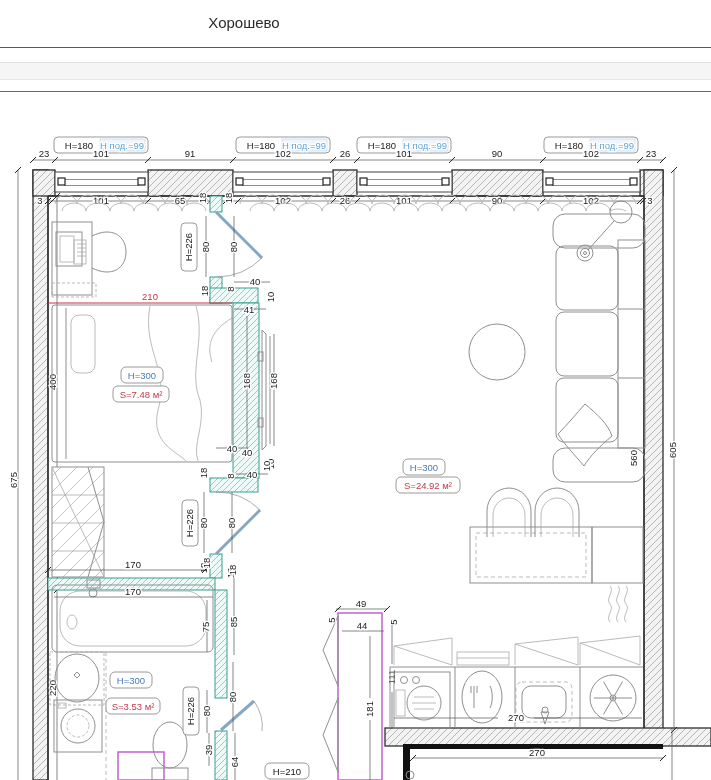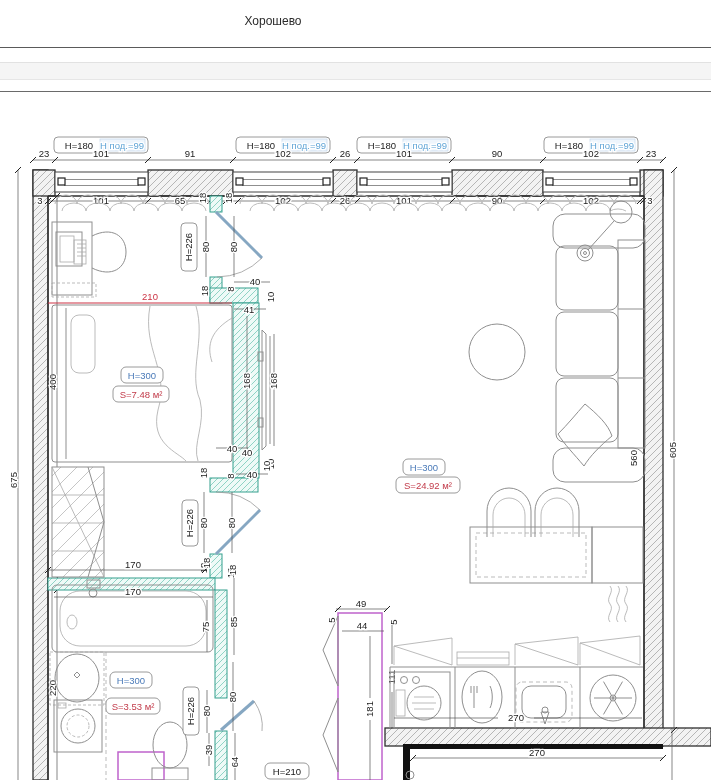--- a/index.html
+++ b/index.html
@@ -1,17 +1,17 @@
 <!DOCTYPE html>
 <html><head>
 <meta charset="utf-8">
 <style>
   html,body{margin:0;padding:0;background:#fff;}
   body{width:711px;height:780px;position:relative;font-family:"Liberation Sans",sans-serif;overflow:hidden;}
-  .hdr-title{position:absolute;left:173px;top:14px;width:200px;text-align:center;font-size:12px;color:#2b2b2b;}
+  .hdr-title{position:absolute;left:144px;top:14px;width:200px;text-align:center;font-size:15px;color:#2b2b2b;}
   .rule1{position:absolute;left:0;top:47px;width:711px;border-top:1.6px solid #5a5a5a;}
   .band{position:absolute;left:0;top:62px;width:711px;height:16px;background:#f5f5f5;border-top:1px solid #e2e2e2;border-bottom:1px solid #e6e6e6;}
   .rule2{position:absolute;left:0;top:91px;width:711px;border-top:1.6px solid #6a6a6a;}
   svg{position:absolute;left:0;top:0;}
   text{font-family:"Liberation Sans",sans-serif;}
   .dim{font-size:9.5px;fill:#1c1c1c;text-anchor:middle;paint-order:stroke;stroke:#ffffff;stroke-width:2.6px;}
   .lblH{fill:#4a7ab8;}
   .lblP{fill:#5fa4d6;}
   .lblS{fill:#c23b4a;}
   .lblK{fill:#161616;}

